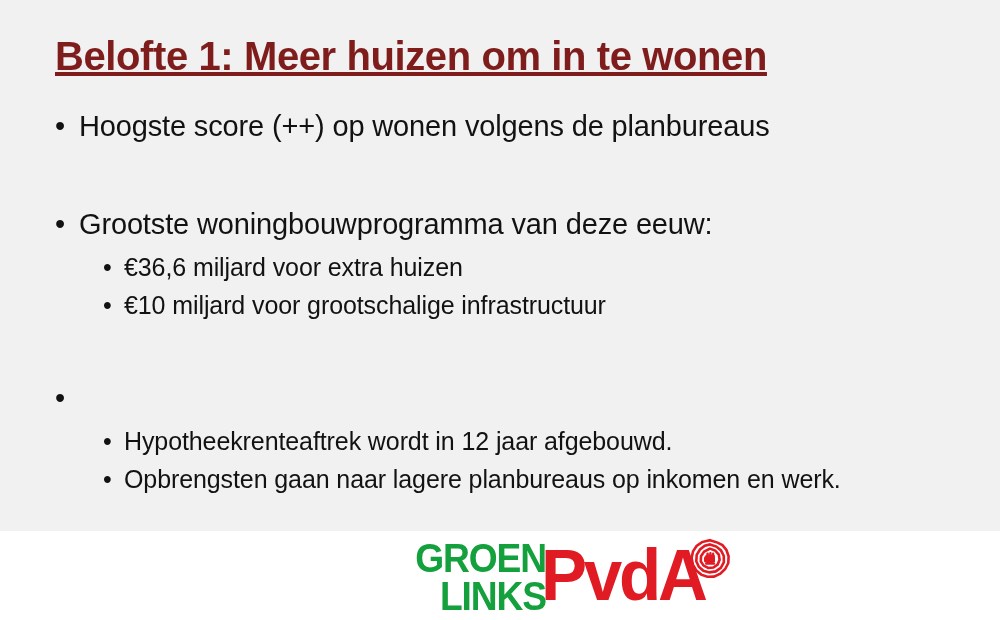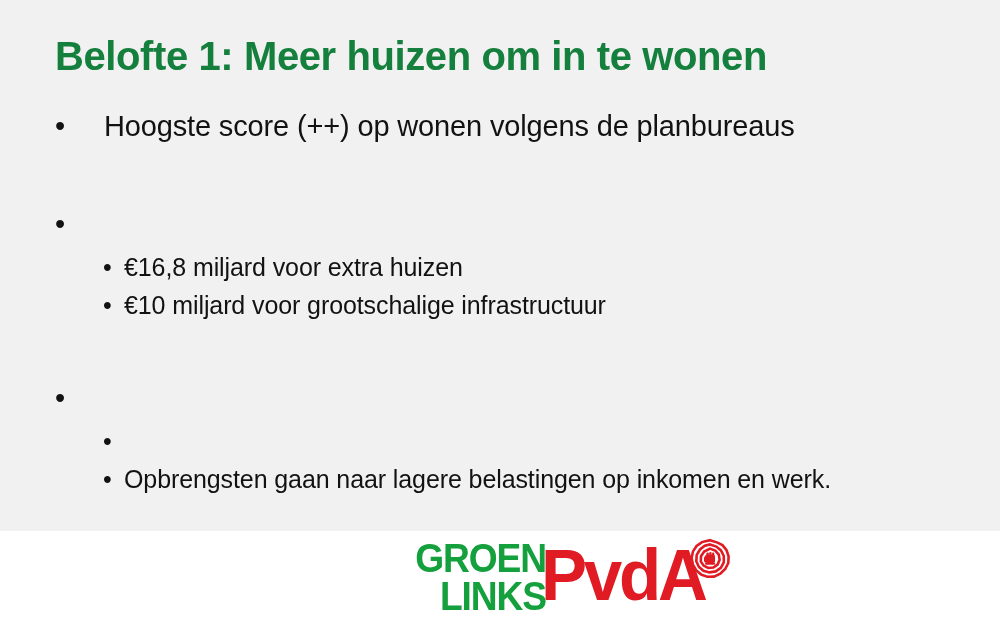--- a/index.html
+++ b/index.html
@@ -34,23 +34,24 @@
   }
 
   
   #slide-title {
     position: absolute;
     left: 55px;
     top: 33px;
     font-size: 40px;
     font-weight: 700;
     letter-spacing: -0.4px;
-    color: #15803d;
+    color: #7f1d1d;
     white-space: nowrap;
     line-height: 1.15;
+    text-decoration: underline;
   }
 
   
   .bullet-block {
     position: absolute;
     left: 55px;
     width: 930px;
   }
   #block-0 { top: 106px; }
   #block-1 { top: 204px; }
@@ -68,21 +69,20 @@
   .lvl1-dot {
     width: 24px;
     flex: 0 0 24px;
     font-size: 29px;
     line-height: 40px;
     text-align: left;
     color: #121212;
   }
   .lvl1-text {
     flex: 0 1 auto;
-    margin-left: 25px;
   }
 
   .sub-list {
     margin-top: 4px;
   }
   .lvl2-row {
     display: flex;
     align-items: flex-start;
     color: #121212;
     font-size: 25px;
@@ -181,44 +181,46 @@
     <div class="bullet-block" id="block-0">
       <div class="lvl1-row">
         <span class="lvl1-dot">•</span>
         <span class="lvl1-text">Hoogste score (++) op wonen volgens de planbureaus</span>
       </div>
     </div>
 
     <div class="bullet-block" id="block-1">
       <div class="lvl1-row">
         <span class="lvl1-dot">•</span>
+        <span class="lvl1-text">Grootste woningbouwprogramma van deze eeuw:</span>
       </div>
       <div class="sub-list">
         <div class="lvl2-row">
           <span class="lvl2-dot">•</span>
-          <span class="lvl2-text">€16,8 miljard voor extra huizen</span>
+          <span class="lvl2-text">€36,6 miljard voor extra huizen</span>
         </div>
         <div class="lvl2-row">
           <span class="lvl2-dot">•</span>
           <span class="lvl2-text">€10 miljard voor grootschalige infrastructuur</span>
         </div>
       </div>
     </div>
 
     <div class="bullet-block" id="block-2">
       <div class="lvl1-row">
         <span class="lvl1-dot">•</span>
       </div>
       <div class="sub-list">
         <div class="lvl2-row">
           <span class="lvl2-dot">•</span>
-        </div>
-        <div class="lvl2-row">
-          <span class="lvl2-dot">•</span>
-          <span class="lvl2-text">Opbrengsten gaan naar lagere belastingen op inkomen en werk.</span>
+          <span class="lvl2-text">Hypotheekrenteaftrek wordt in 12 jaar afgebouwd.</span>
+        </div>
+        <div class="lvl2-row">
+          <span class="lvl2-dot">•</span>
+          <span class="lvl2-text">Opbrengsten gaan naar lagere planbureaus op inkomen en werk.</span>
         </div>
       </div>
     </div>
 
   </div>
 
   <div id="footer-band">
     <div id="logo">
 
       <div id="logo-groenlinks">

